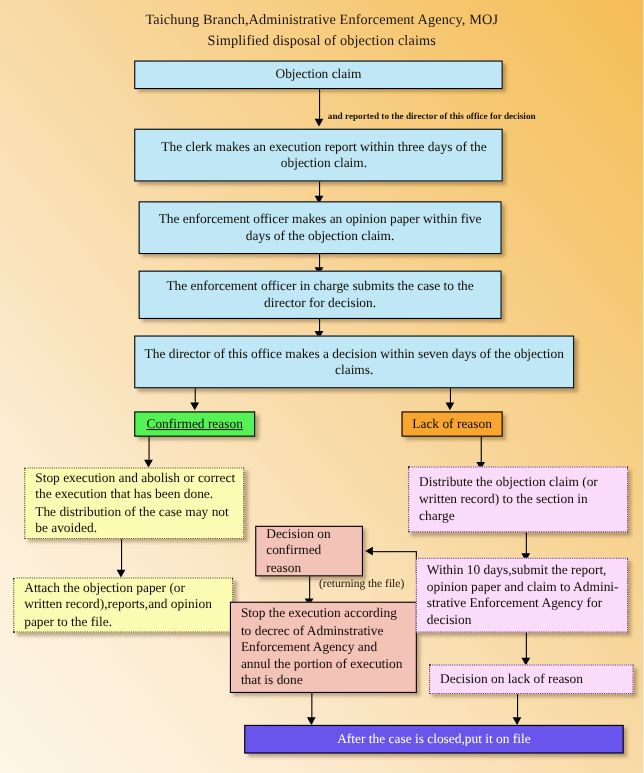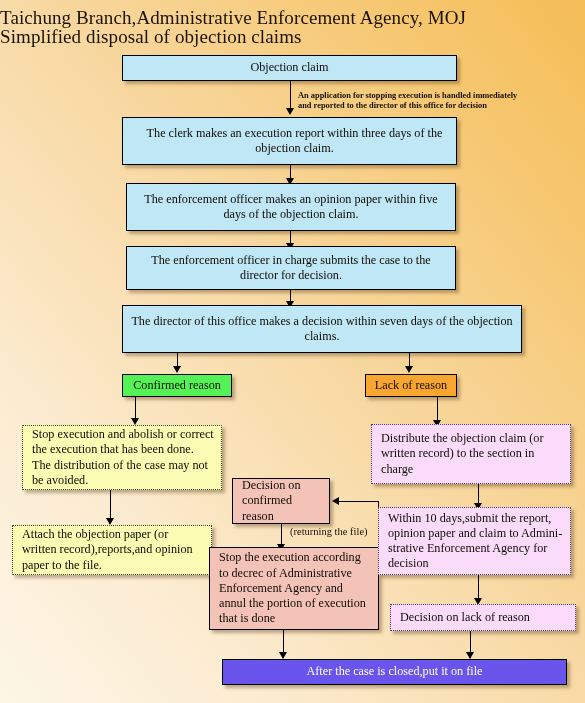--- a/index.html
+++ b/index.html
@@ -17,23 +17,23 @@
     position: relative;
     width: 585px;
     height: 703px;
   }
 
   
   .title {
     position: absolute;
     left: 0;
     width: 585px;
-    text-align: left;
+    text-align: center;
     color: #1a1208;
-    font-size: 19px;
+    font-size: 13px;
     line-height: 19px;
     letter-spacing: 0.1px;
     white-space: nowrap;
   }
   .title.l1 { top: 8px; }
   .title.l2 { top: 27px; }
 
   
   .node {
     position: absolute;
@@ -111,21 +111,20 @@
   <div class="title l1">Taichung Branch,Administrative Enforcement Agency, MOJ</div>
   <div class="title l2">Simplified disposal of objection claims</div>
 
   <div class="node blue center" style="left:122px; top:55px; width:335px; height:26px;">
     <div class="txt">Objection claim</div>
   </div>
 
   <div class="vline" style="left:290px; top:81px; height:32px;"></div>
   <div class="arrow-d" style="left:285.5px; top:108px;"></div>
 
-  <div class="note" style="left:298px; top:91px;">An application for stopping execution is handled immediately</div>
   <div class="note" style="left:298px; top:101px;">and reported to the director of this office for decision</div>
 
   <div class="node blue center" style="left:122px; top:117px; width:335px; height:48px;padding-left:10px;">
     <div class="txt">The clerk makes an execution report within three days of the objection claim.</div>
   </div>
 
   <div class="vline" style="left:290px; top:165px; height:19px;"></div>
   <div class="arrow-d" style="left:285.5px; top:178px;"></div>
 
   <div class="node blue center" style="left:126px; top:183px; width:330px; height:48px;justify-content:center;">
@@ -145,21 +144,21 @@
   <div class="node blue center" style="left:122px; top:305px; width:400px; height:48px;">
     <div class="txt">The director of this office makes a decision within seven days of the objection claims.</div>
   </div>
 
   <div class="vline" style="left:177px; top:353px; height:18px;"></div>
   <div class="arrow-d" style="left:172.5px; top:366px;"></div>
 
   <div class="vline" style="left:409px; top:353px; height:18px;"></div>
   <div class="arrow-d" style="left:404.5px; top:366px;"></div>
 
-  <div class="node green center" style="left:122px; top:374px; width:110px; height:23px;">
+  <div class="node green center" style="left:122px; top:374px; width:110px; height:23px;text-decoration:underline;">
     <div class="txt">Confirmed reason</div>
   </div>
 
   <div class="node orange center" style="left:365px; top:374px; width:92px; height:23px;">
     <div class="txt">Lack of reason</div>
   </div>
 
   <div class="vline" style="left:135px; top:397px; height:25px;"></div>
   <div class="arrow-d" style="left:130.5px; top:418px;"></div>
 
@@ -183,21 +182,21 @@
 
   <div class="vline" style="left:378px; top:501px; height:21px;"></div>
   <div class="hline" style="left:339px; top:501px; width:39px;"></div>
   <div class="arrow-l" style="left:332px; top:496.5px;"></div>
   <div class="note-italic" style="left:290px; top:526px;">(returning  the  file)</div>
 
   <div class="vline" style="left:281px; top:524px; height:24px;"></div>
   <div class="arrow-d" style="left:276.5px; top:544px;"></div>
 
   <div class="node pink left" style="left:209px; top:547px; width:170px; height:83px;">
-    <div class="txt">Stop the execution according to decrec of Administrative Enforcement Agency and annul the portion of execution that is done</div>
+    <div class="txt">Stop the execution according to decrec of Adminstrative Enforcement Agency and annul the portion of execution that is done</div>
   </div>
 
   <div class="node violet left" style="left:371px; top:424px; width:200px; height:60px;">
     <div class="txt">Distribute the objection claim (or written record) to the section in charge</div>
   </div>
 
   <div class="vline" style="left:478px; top:484px; height:24px;"></div>
   <div class="arrow-d" style="left:473.5px; top:503px;"></div>
 
   <div class="node violet left" style="left:378px; top:507px; width:193px; height:68px;">

